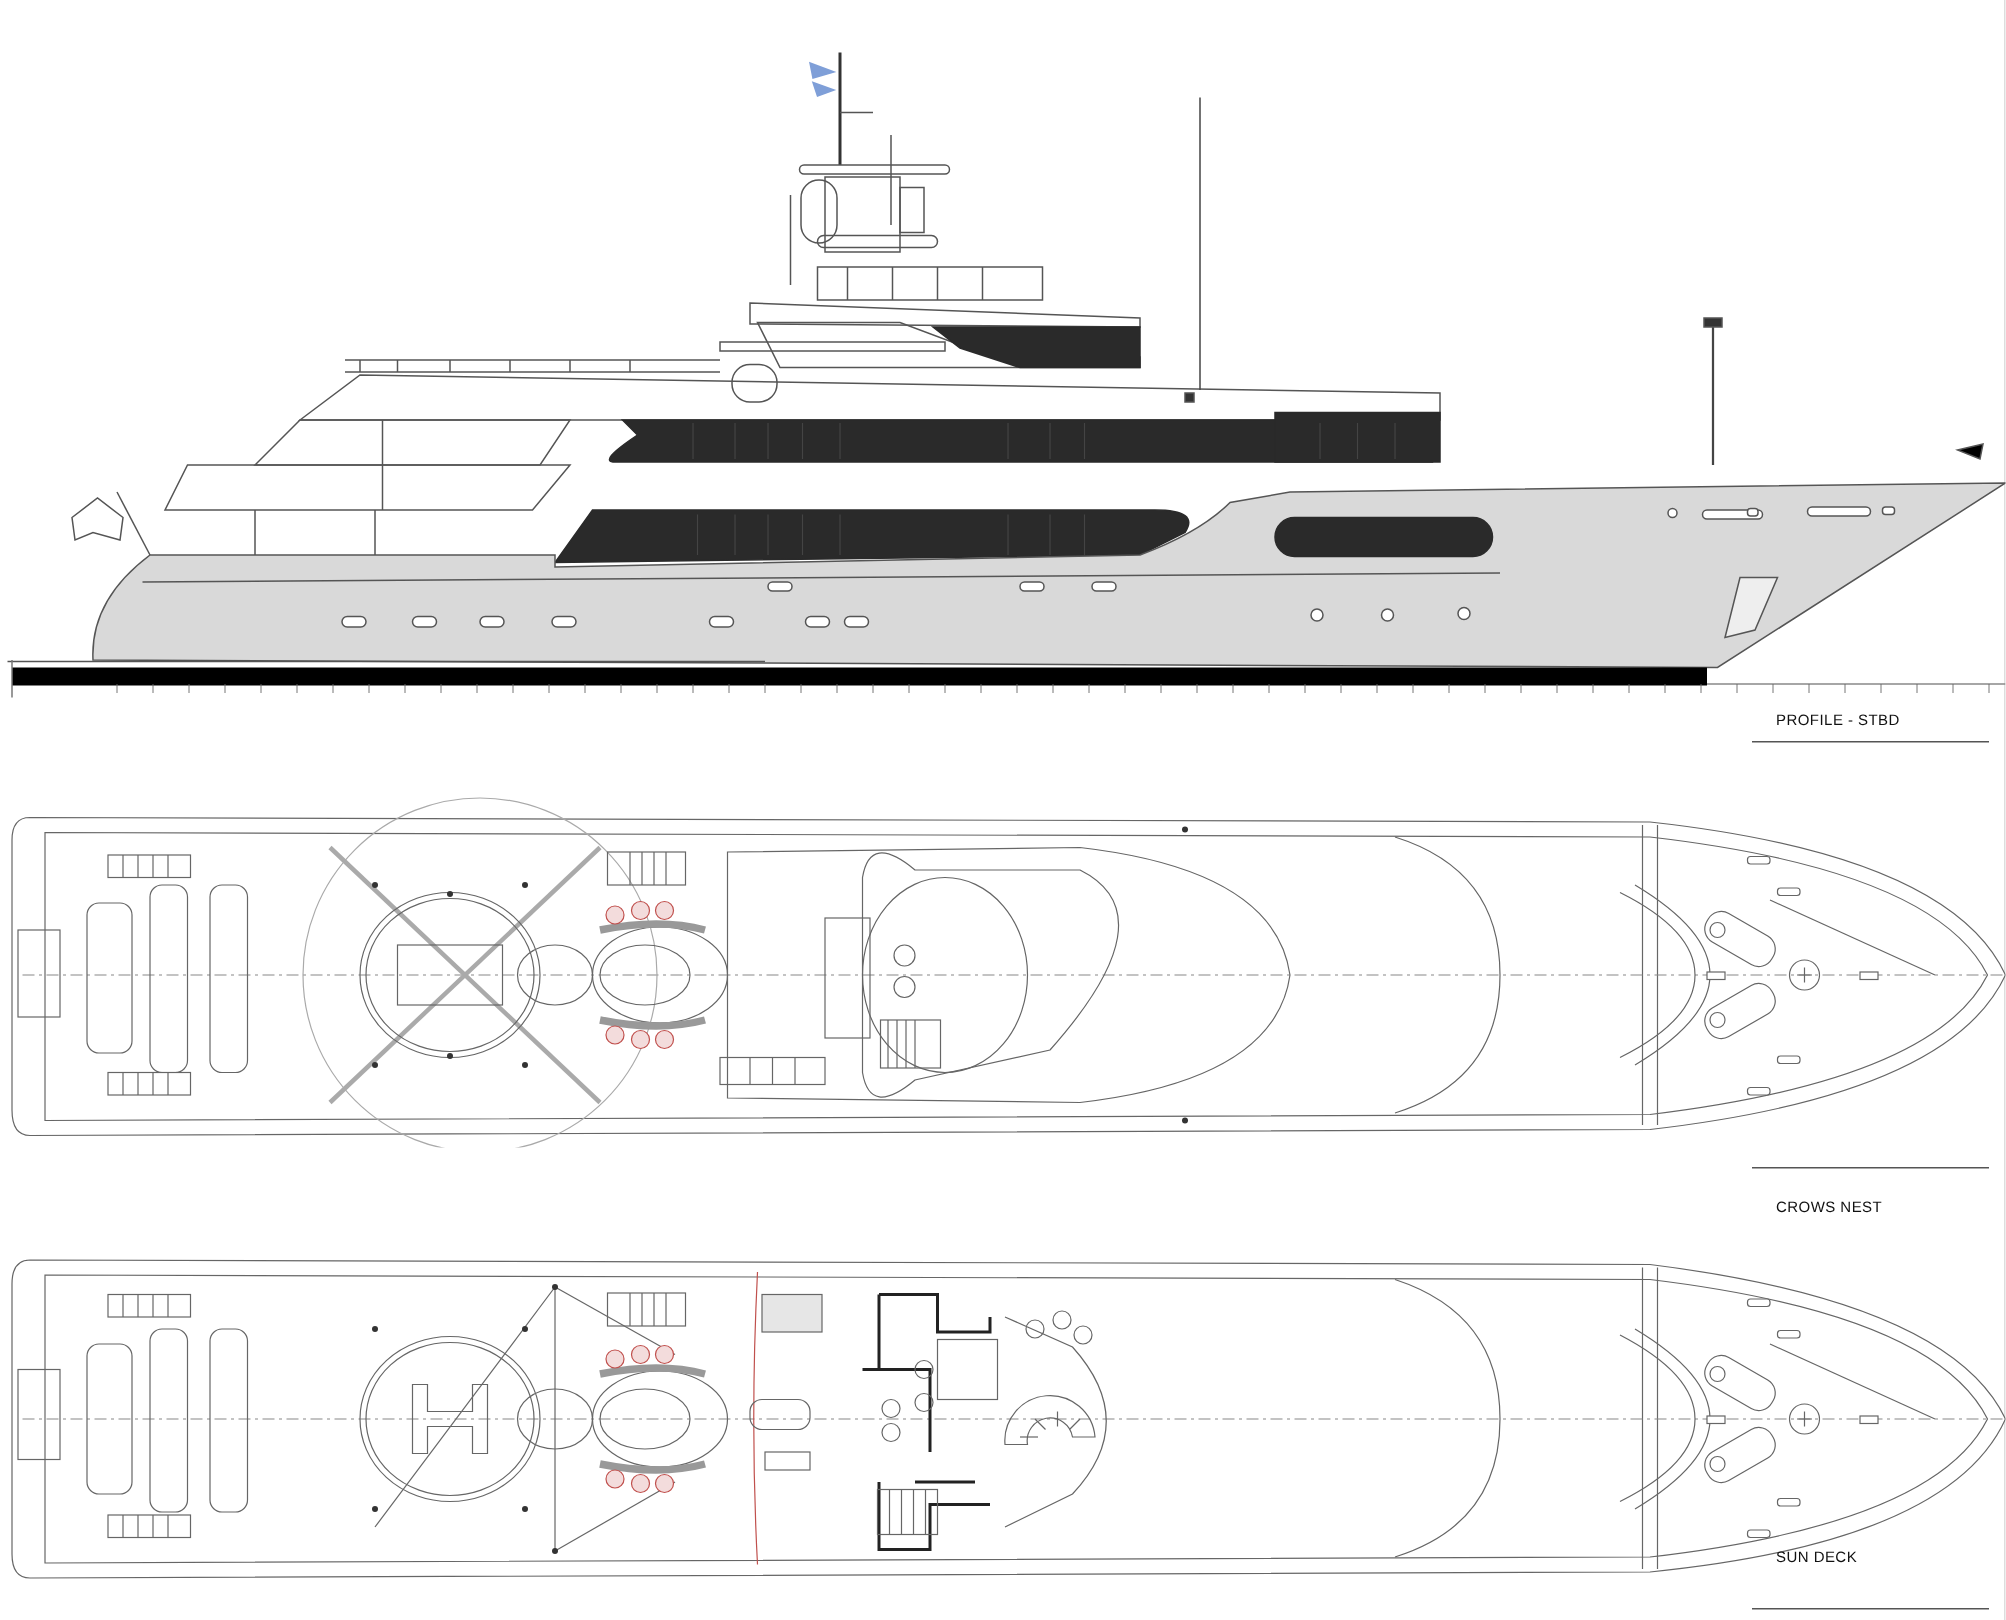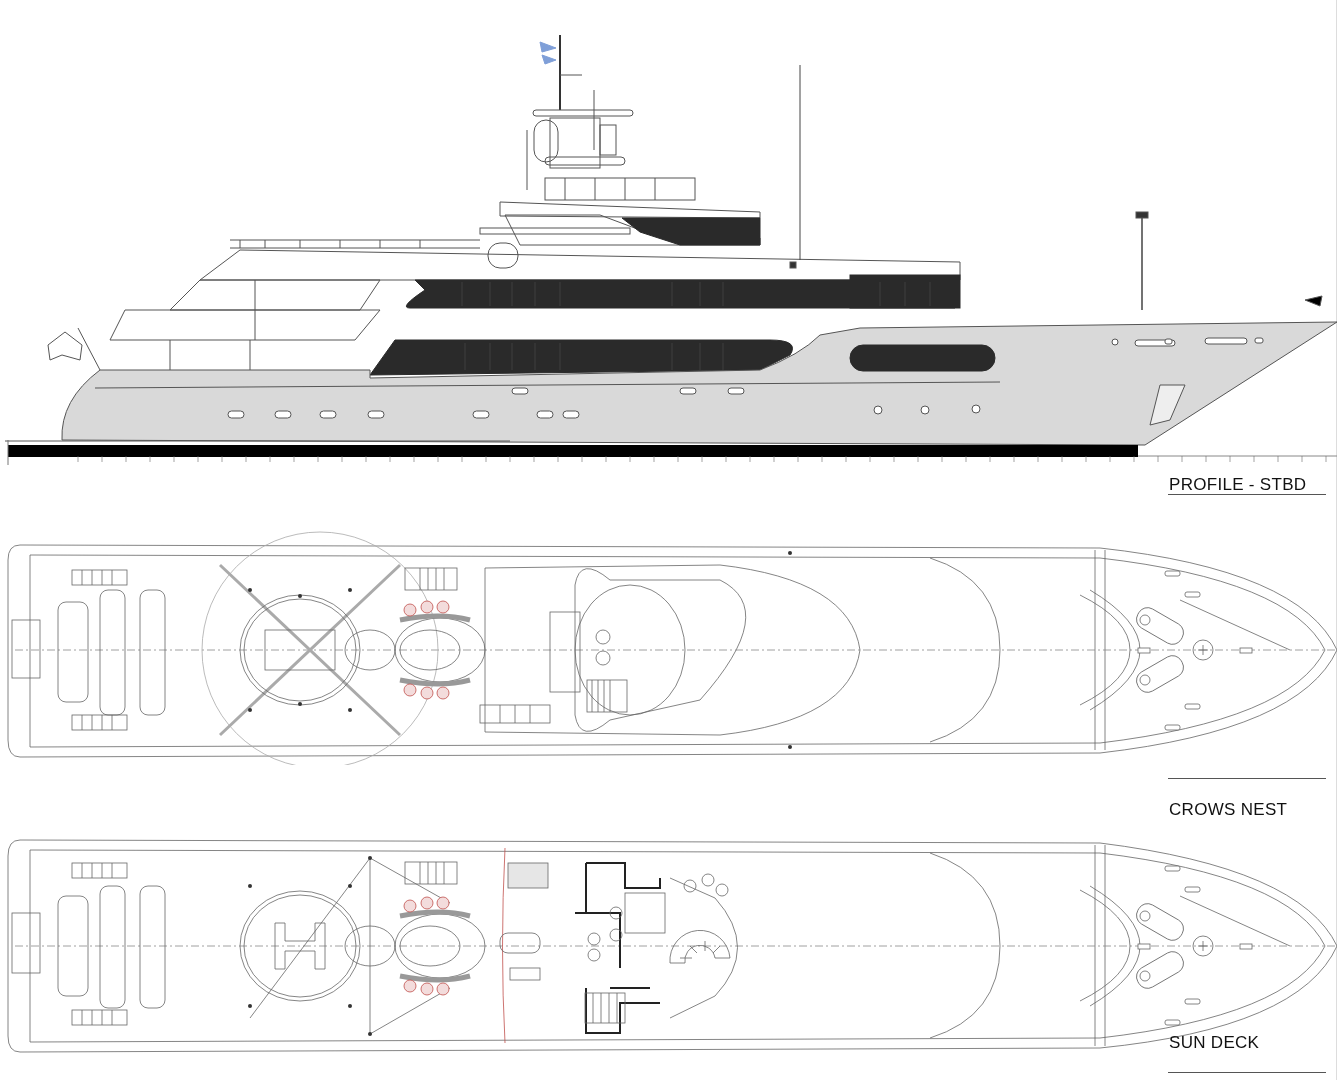--- a/index.html
+++ b/index.html
@@ -1,21 +1,21 @@
 <!DOCTYPE html>
 <html><head>
 <meta charset="utf-8">
 <style>
   html, body { margin: 0; padding: 0; background: #ffffff; }
   body { width: 1337px; height: 1080px; position: relative; overflow: hidden;
          font-family: "Liberation Sans", sans-serif; }
   .view { position: absolute; left: 0; }
   .view svg { display: block; }
   .caption { position: absolute; font-family: "Liberation Sans", sans-serif;
-             font-size: 17px; color: #111; letter-spacing: 0.3px; }
+             font-size: 10px; color: #111; letter-spacing: 0.3px; margin-left: 15px; }
   .caption-rule { position: absolute; height: 1px; background: #555; }
   .frame-right { position: absolute; right: 0; top: 0; width: 1px; height: 1080px; background: #ddd; }
 </style>
 </head>
 <body>
 
 <div class="frame-right"></div>
 
 <div class="view" style="top:0;">
 <svg width="1337" height="470" viewBox="0 0 1337 470">

